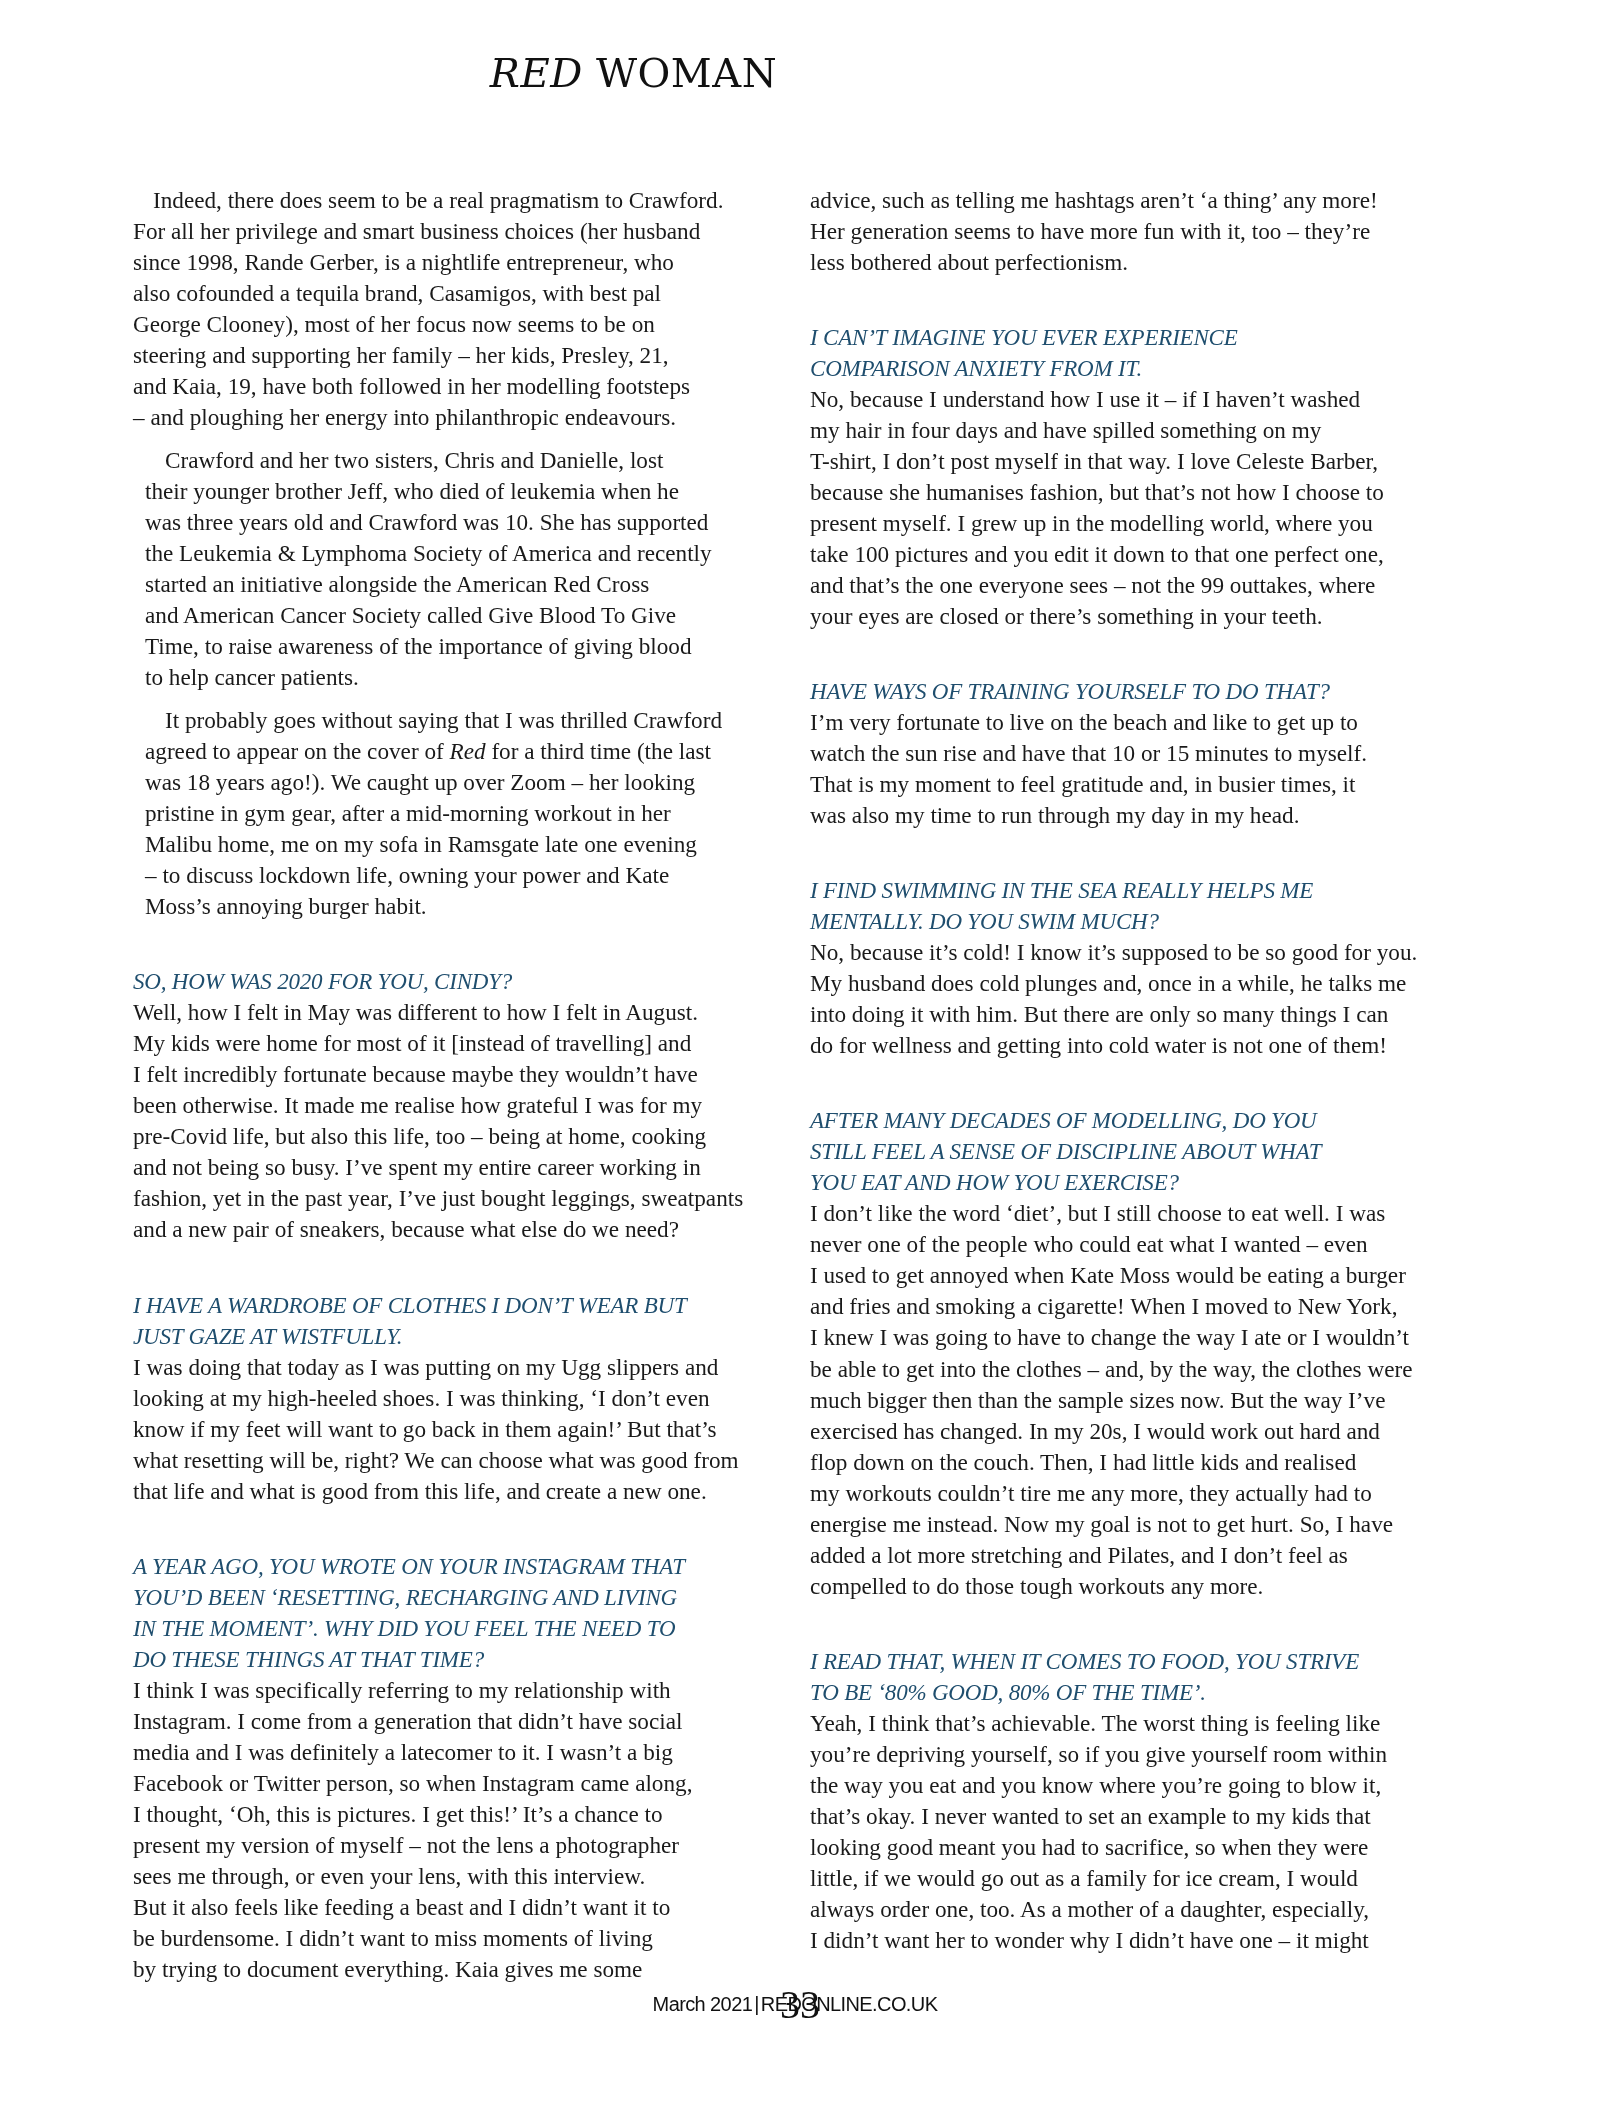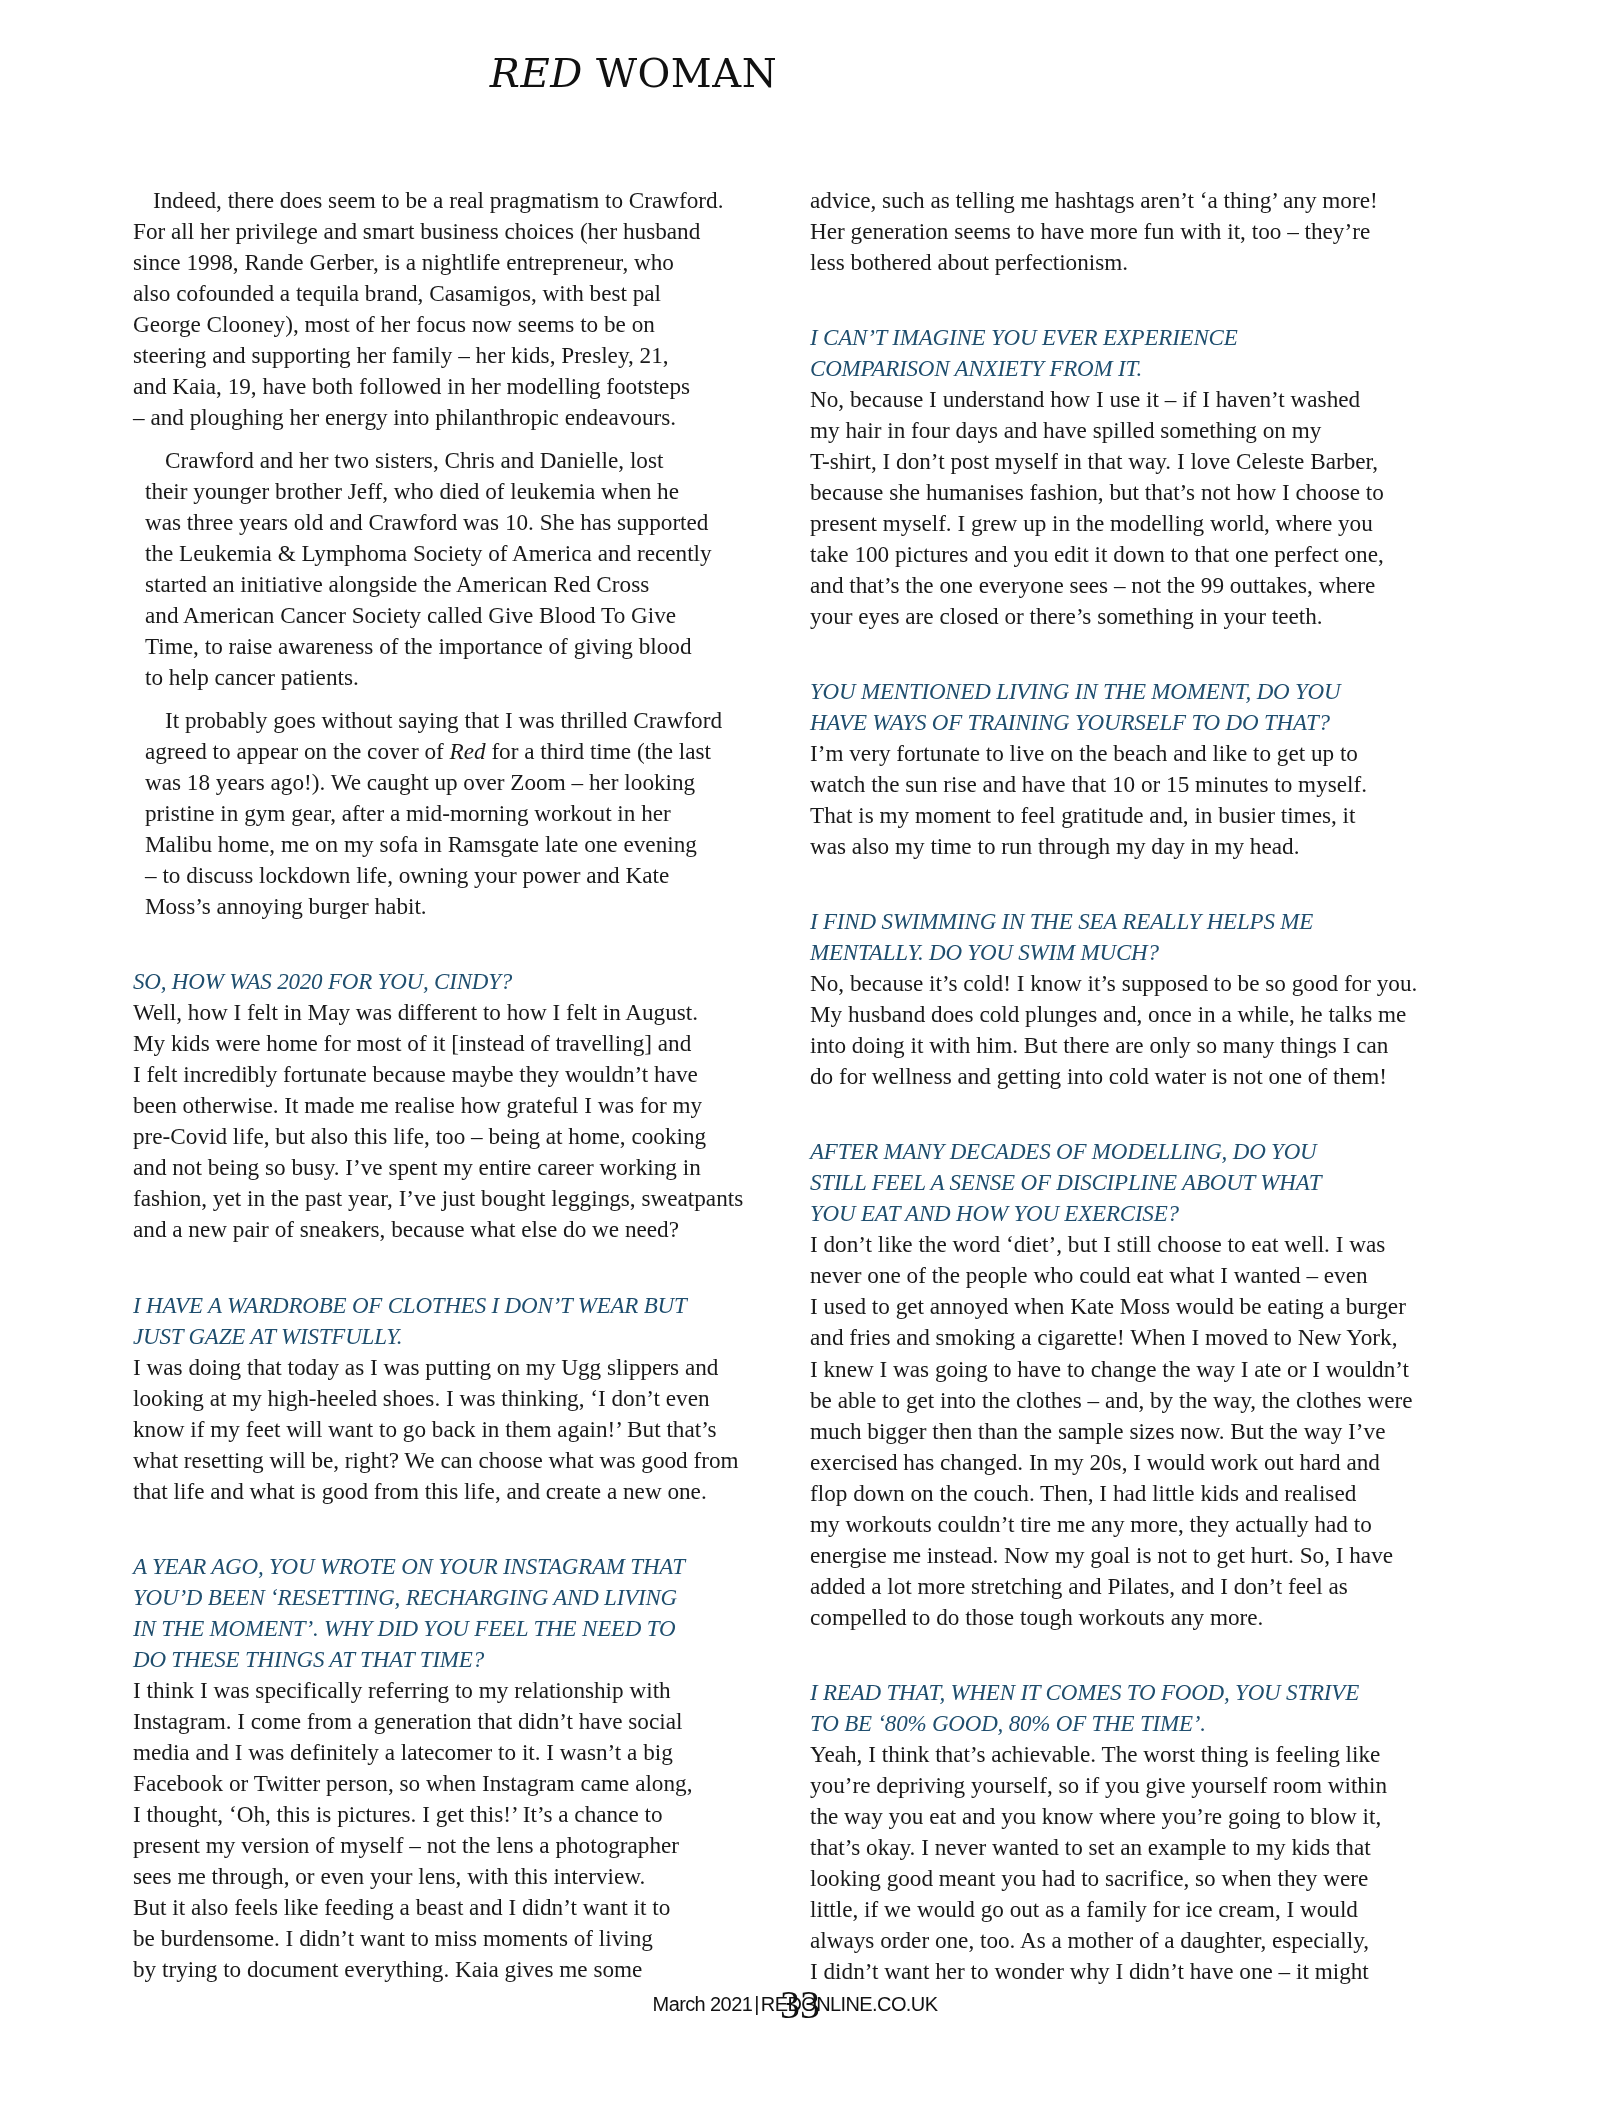--- a/index.html
+++ b/index.html
@@ -141,21 +141,20 @@
         <span class="line">T-shirt, I don’t post myself in that way. I love Celeste Barber,</span>
         <span class="line">because she humanises fashion, but that’s not how I choose to</span>
         <span class="line">present myself. I grew up in the modelling world, where you</span>
         <span class="line">take 100 pictures and you edit it down to that one perfect one,</span>
         <span class="line">and that’s the one everyone sees – not the 99 outtakes, where</span>
         <span class="line">your eyes are closed or there’s something in your teeth.</span>
       </div>
     </section>
     <section class="qblock">
       <div class="q" style="color: rgb(31, 78, 110);">
-        <span class="line">YOU MENTIONED LIVING IN THE MOMENT, DO YOU</span>
         <span class="line">HAVE WAYS OF TRAINING YOURSELF TO DO THAT?</span>
       </div>
       <div>
         <span class="line">I’m very fortunate to live on the beach and like to get up to</span>
         <span class="line">watch the sun rise and have that 10 or 15 minutes to myself.</span>
         <span class="line">That is my moment to feel gratitude and, in busier times, it</span>
         <span class="line">was also my time to run through my day in my head.</span>
       </div>
     </section>
     <section class="qblock">

